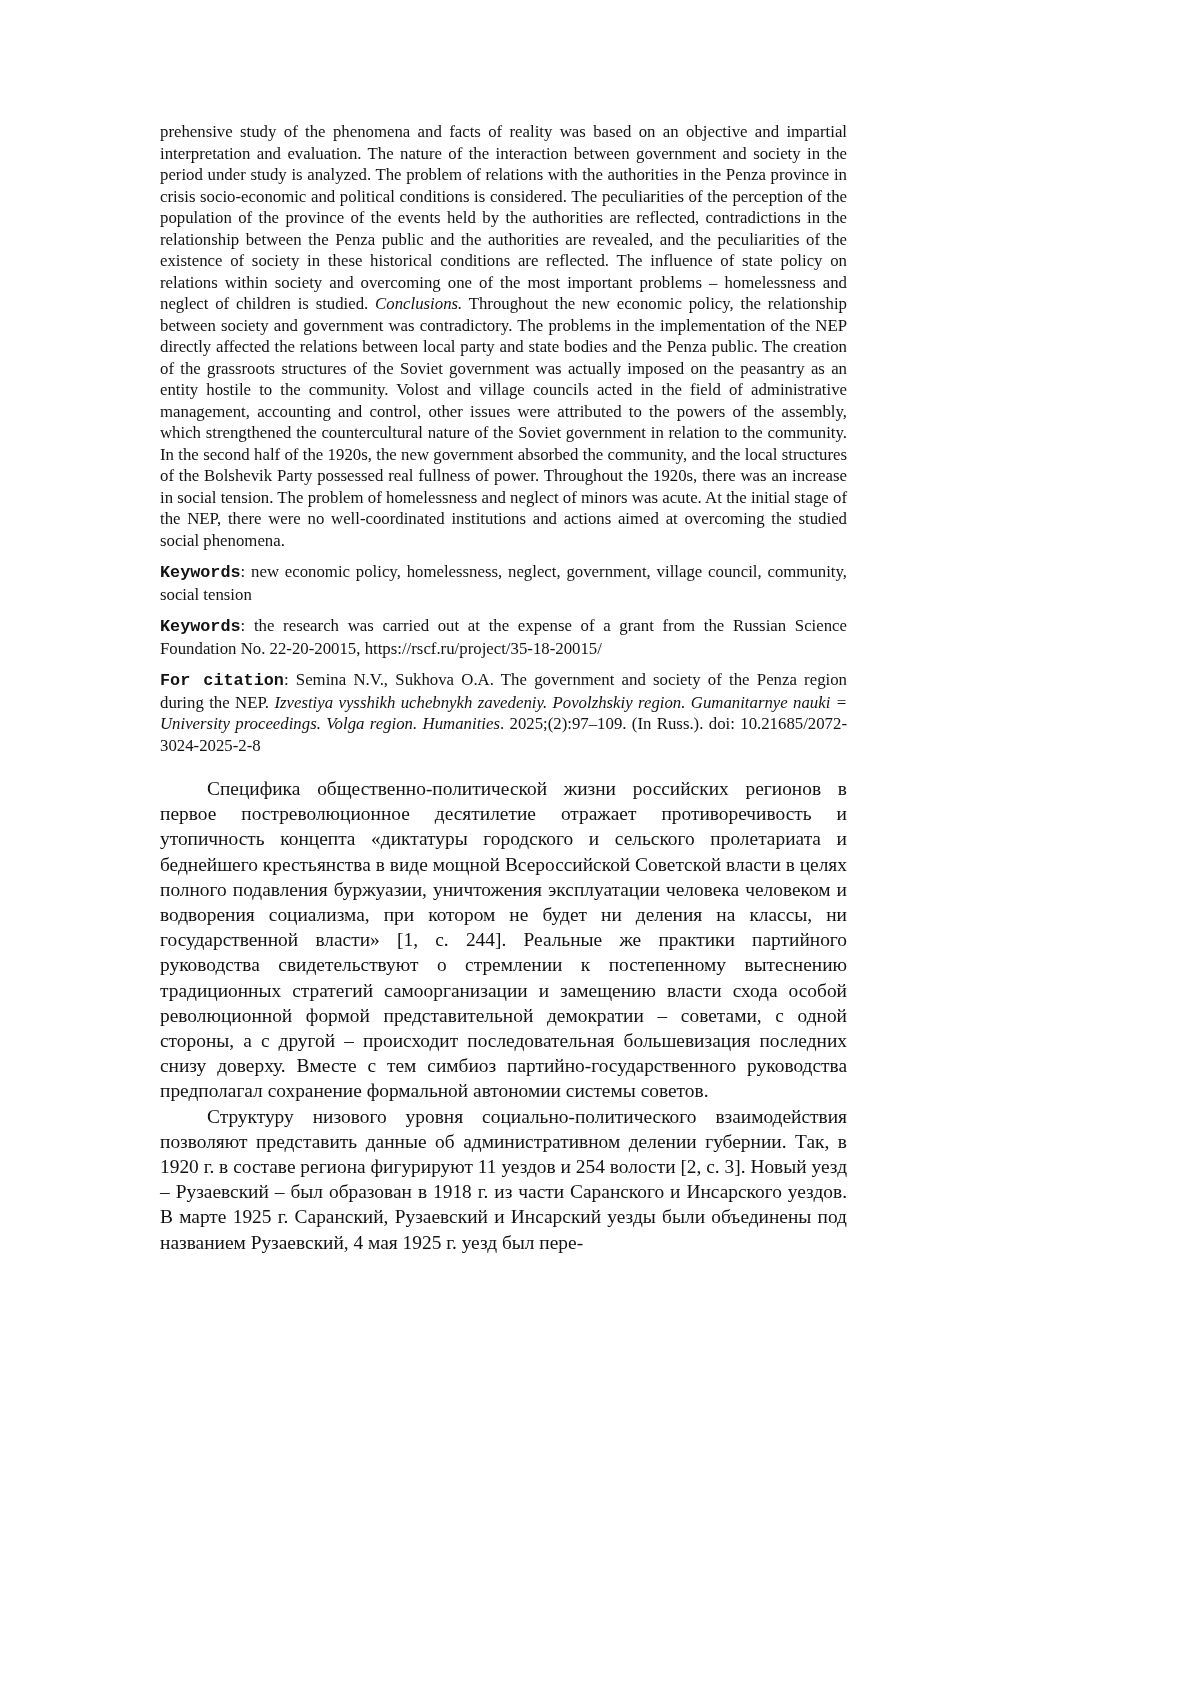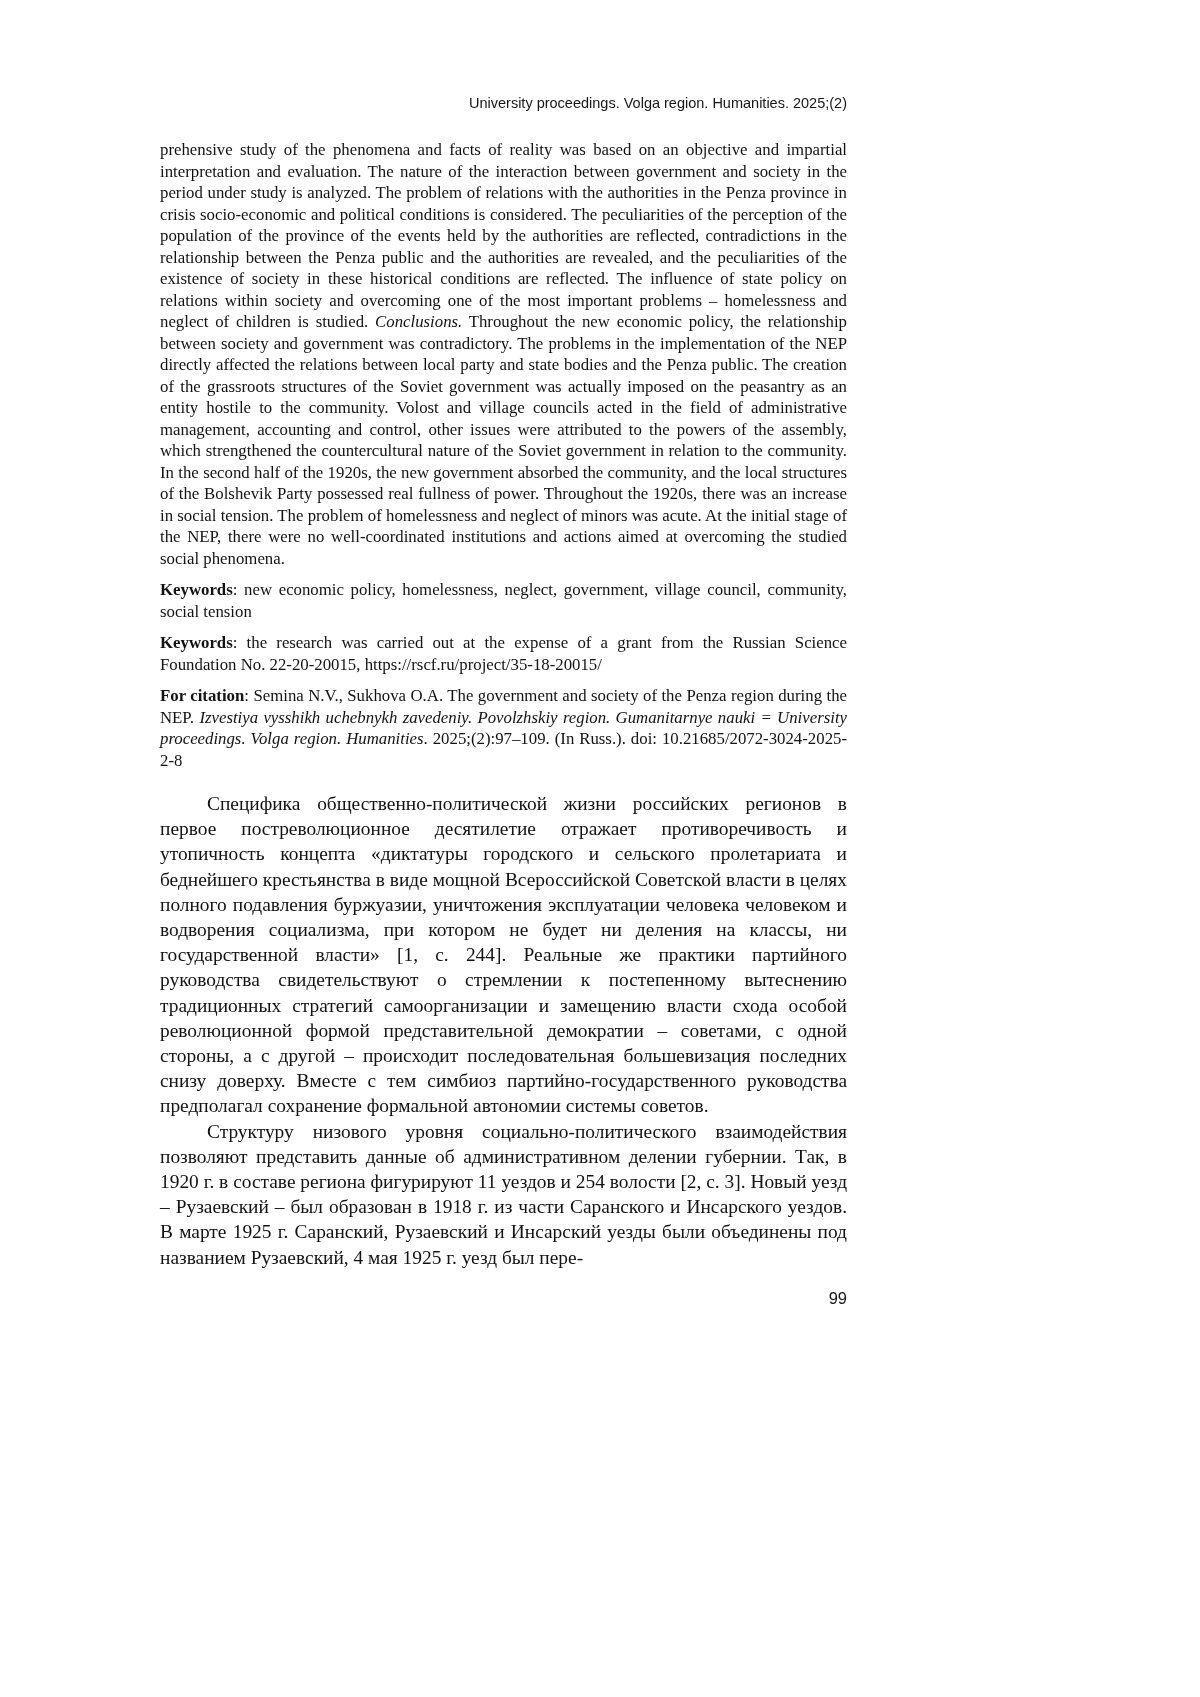--- a/index.html
+++ b/index.html
@@ -57,39 +57,37 @@
     position: absolute;
     left: 160px;
     top: 1289px;
     width: 687px;
     text-align: right;
     font-family: "Liberation Sans", sans-serif;
     font-size: 16.5px;
     color: #161616;
   }
   i { }
-  b { font-weight: bold; }
+  b { font-weight: bold; font-family: Liberation Mono, monospace; }
 </style>
 </head>
 <body>
 
 <div class="page">
   <div class="content">
 
-    <div class="running-head">University proceedings. Volga region. Humanities. 2025;(2)</div>
 
     <p class="abstract" lang="en"><span>prehensive study of the phenomena and facts of reality was based on an objective and impartial interpretation and evaluation. The nature of the interaction between government and society in the period under study is analyzed. The problem of relations with the authorities in the Penza province in crisis socio-economic and political conditions is considered. The peculiarities of the perception of the population of the province of the events held by the authorities are reflected, contradictions in the relationship between the Penza public and the authorities are revealed, and the peculiarities of the existence of society in these historical conditions are reflected. The influence of state policy on relations within society and overcoming one of the most important problems – homelessness and neglect of children is studied. </span><i>Conclusions.</i><span> Throughout the new economic policy, the relationship between society and government was contradictory. The problems in the implementation of the NEP directly affected the relations between local party and state bodies and the Penza public. The creation of the grassroots structures of the Soviet government was actually imposed on the peasantry as an entity hostile to the community. Volost and village councils acted in the field of administrative management, accounting and control, other issues were attributed to the powers of the assembly, which strengthened the countercultural nature of the Soviet government in relation to the community. In the second half of the 1920s, the new government absorbed the community, and the local structures of the Bolshevik Party possessed real fullness of power. Throughout the 1920s, there was an increase in social tension. The problem of homelessness and neglect of minors was acute. At the initial stage of the NEP, there were no well-coordinated institutions and actions aimed at overcoming the studied social phenomena.</span></p>
 
     <p class="meta" lang="en"><b>Keywords</b><span>: new economic policy, homelessness, neglect, government, village council, community, social tension</span></p>
 
     <p class="meta" lang="en"><b>Keywords</b><span>: the research was carried out at the expense of a grant from the Russian Science Foundation No. 22-20-20015, </span><span>https://rscf.ru/project/35-18-20015/</span></p>
 
     <p class="meta" lang="en"><b>For citation</b><span>: Semina N.V., Sukhova O.A. The government and society of the Penza region during the NEP. </span><i>Izvestiya vysshikh uchebnykh zavedeniy. Povolzhskiy region. Gumanitarnye nauki = University proceedings. Volga region. Humanities</i><span>. 2025;(2):97–109. (In Russ.). doi: 10.21685/2072-3024-2025-2-8</span></p>
 
     <div class="body-ru">
       <p class="ru" lang="ru">Специфика общественно-политической жизни российских регионов в первое постреволюционное десятилетие отражает противоречивость и утопичность концепта «диктатуры городского и сельского пролетариата и беднейшего крестьянства в виде мощной Всероссийской Советской власти в целях полного подавления буржуазии, уничтожения эксплуатации человека человеком и водворения социализма, при котором не будет ни деления на классы, ни государственной власти» [1, с. 244]. Реальные же практики партийного руководства свидетельствуют о стремлении к постепенному вытеснению традиционных стратегий самоорганизации и замещению власти схода особой революционной формой представительной демократии – советами, с одной стороны, а с другой – происходит последовательная большевизация последних снизу доверху. Вместе с тем симбиоз партийно-государственного руководства предполагал сохранение формальной автономии системы советов.</p>
       <p class="ru" lang="ru">Структуру низового уровня социально-политического взаимодействия позволяют представить данные об административном делении губернии. Так, в 1920 г. в составе региона фигурируют 11 уездов и 254 волости [2, с. 3]. Новый уезд – Рузаевский – был образован в 1918 г. из части Саранского и Инсарского уездов. В марте 1925 г. Саранский, Рузаевский и Инсарский уезды были объединены под названием Рузаевский, 4 мая 1925 г. уезд был пере-</p>
     </div>
 
   </div>
 
-  <div class="page-number">99</div>
 </div>
 
 </body></html>

